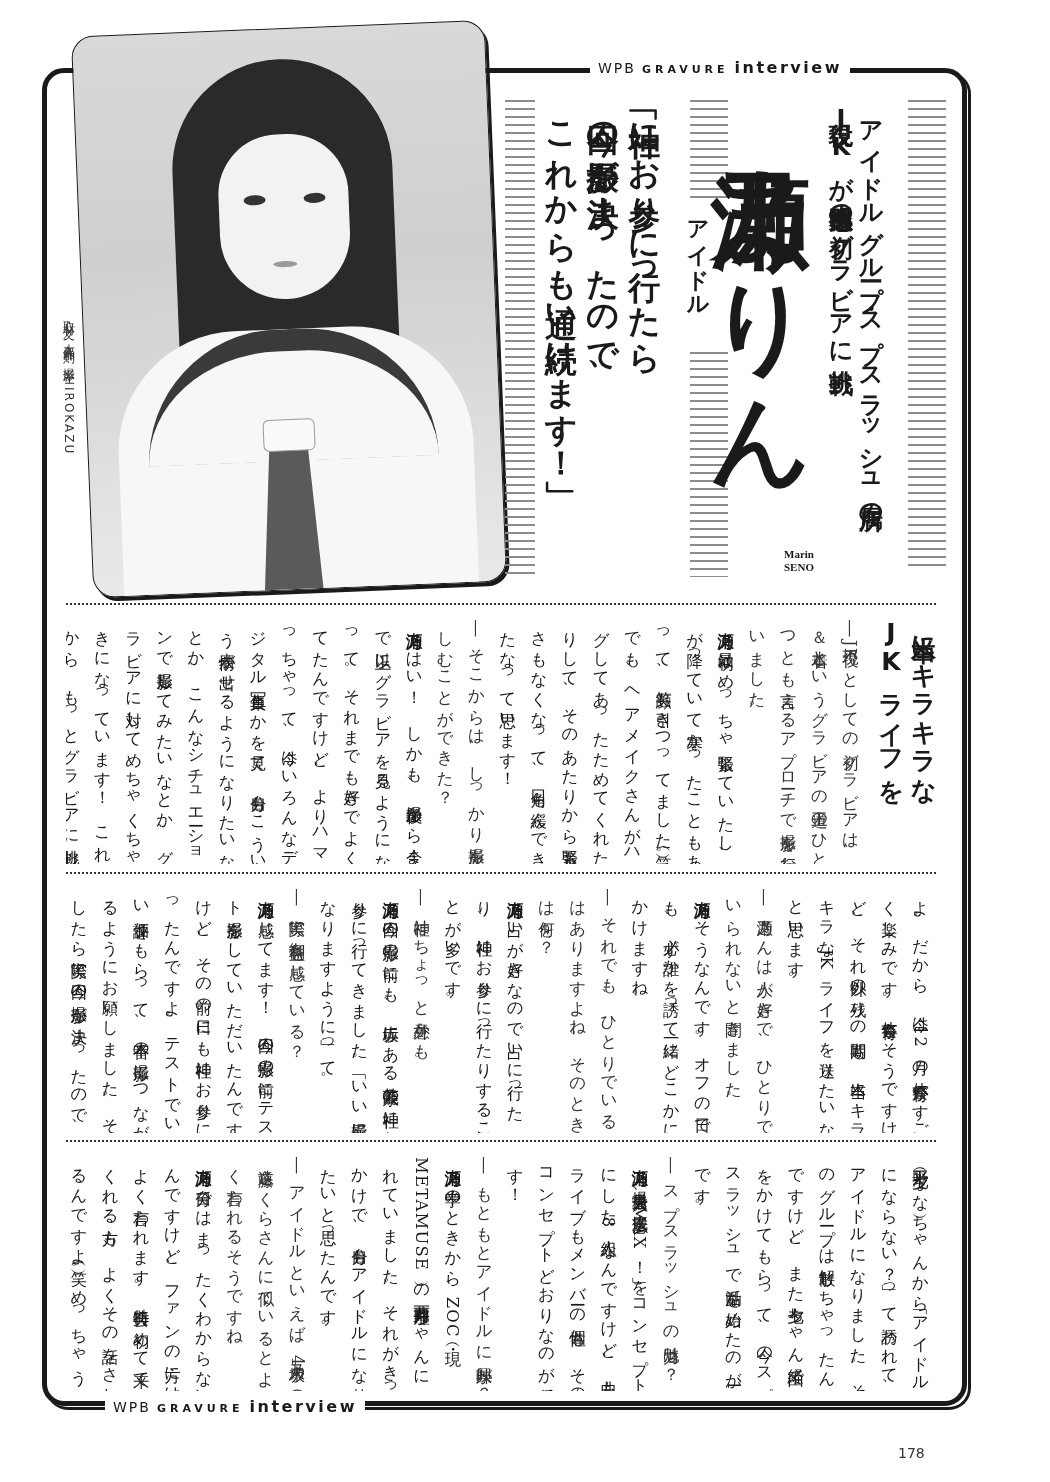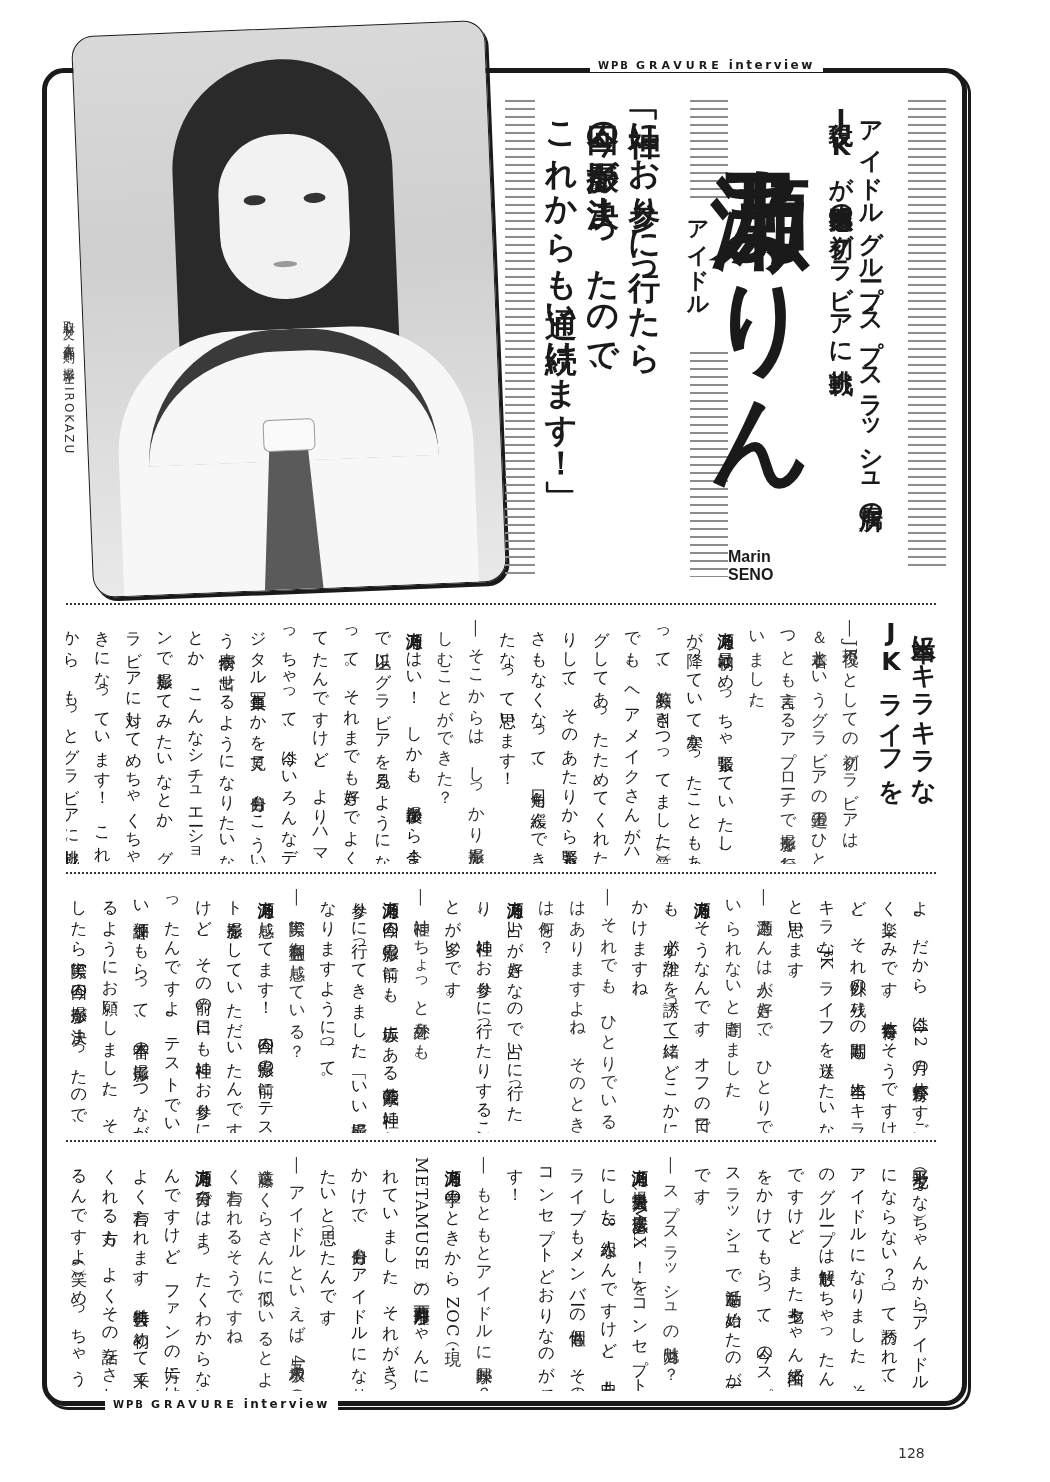--- a/index.html
+++ b/index.html
@@ -8,23 +8,23 @@
 
   
   .frame { position: absolute; left: 42px; top: 68px; width: 925px; height: 1338px;
            border: 5px solid #1a1a1a; border-radius: 22px; box-sizing: border-box; }
   .frame-shadow { position: absolute; left: 46px; top: 72px; width: 925px; height: 1338px;
            border-right: 3px solid #1a1a1a; border-bottom: 3px solid #1a1a1a; border-radius: 22px; box-sizing: border-box; }
 
   
   .brand { position: absolute; background: #fff; padding: 0 8px; display: flex; align-items: baseline; gap: 6px;
            font-family: "DejaVu Sans", sans-serif; color: #1a1a1a; white-space: nowrap; }
-  .brand .wpb { font-size: 10px; font-weight: bold; letter-spacing: 2px; }
+  .brand .wpb { font-size: 14px; font-weight: normal; letter-spacing: 2px; }
   .brand .grav { font-size: 11px; font-weight: bold; letter-spacing: 4px; }
-  .brand .intv { font-size: 12px; font-weight: bold; letter-spacing: 2.5px; }
+  .brand .intv { font-size: 16px; font-weight: bold; letter-spacing: 2.5px; }
   .brand-top { left: 590px; top: 58px; }
   .brand-bottom { left: 105px; top: 1397px; }
 
   
   .photo { position: absolute; left: 82px; top: 28px; width: 412px; height: 560px;
            border-radius: 22px; overflow: hidden; transform: rotate(-2.3deg);
            box-shadow: 3px 4px 0 #1a1a1a; border: 1.5px solid #1a1a1a;
            background: linear-gradient(180deg, #d9d9d9 0%, #cfcfcf 40%, #e9e9e9 100%); }
   .photo .hair { position: absolute; left: 95px; top: 30px; width: 220px; height: 330px;
            background: #2a2a2a; border-radius: 110px 110px 40px 40px; }
@@ -50,22 +50,22 @@
   .vt { writing-mode: vertical-rl; text-orientation: upright; position: absolute; white-space: nowrap; }
 
   
   .hatch { position: absolute; background: repeating-linear-gradient(180deg, #8c8c8c 0 2px, transparent 2px 8px); }
 
   .name { font-family: "DejaVu Sans", sans-serif; font-weight: bold; font-size: 100px; line-height: 1;
           left: 712px; top: 92px; letter-spacing: 2px; color: #1a1a1a; }
   .lead { font-family: "DejaVu Sans", sans-serif; font-weight: bold; font-size: 24px; line-height: 1.25; left: 826px; top: 105px; }
   .occupation { font-family: "DejaVu Sans", sans-serif; font-weight: bold; font-size: 22px; left: 683px; top: 205px; }
   .quote { font-family: "DejaVu Sans", sans-serif; font-weight: bold; font-size: 32px; line-height: 1.3; left: 540px; top: 100px; }
-  .roman { position: absolute; left: 728px; top: 548px; font-family: Liberation Sans, sans-serif; font-weight: bold;
-           font-size: 16px; line-height: 1.15; color: #1a1a1a; }
+  .roman { position: absolute; left: 784px; top: 548px; font-family: Liberation Serif, serif; font-weight: bold;
+           font-size: 11px; line-height: 1.15; color: #1a1a1a; }
 
   
   .dots { position: absolute; left: 66px; width: 870px; height: 0; border-top: 2px dotted #333; }
 
   
   .band { position: absolute; left: 66px; width: 870px; height: 252px; overflow: hidden; }
   .band .col { writing-mode: vertical-rl; font-size: 16.4px; line-height: 1.9; letter-spacing: 1.2px;
                height: 252px; position: absolute; right: 0; top: 8px; text-orientation: mixed; }
   .band .col p { margin: 0; text-indent: 0; }
   .band .col p.q { color: #333; }
@@ -169,13 +169,13 @@
 
   </div>
 </div>
 
 <div class="brand brand-bottom">
   <span class="wpb">WPB</span>
   <span class="grav">GRAVURE</span>
   <span class="intv">interview</span>
 </div>
 
-<div class="pagenum">128</div>
+<div class="pagenum">178</div>
 
 </body></html>

